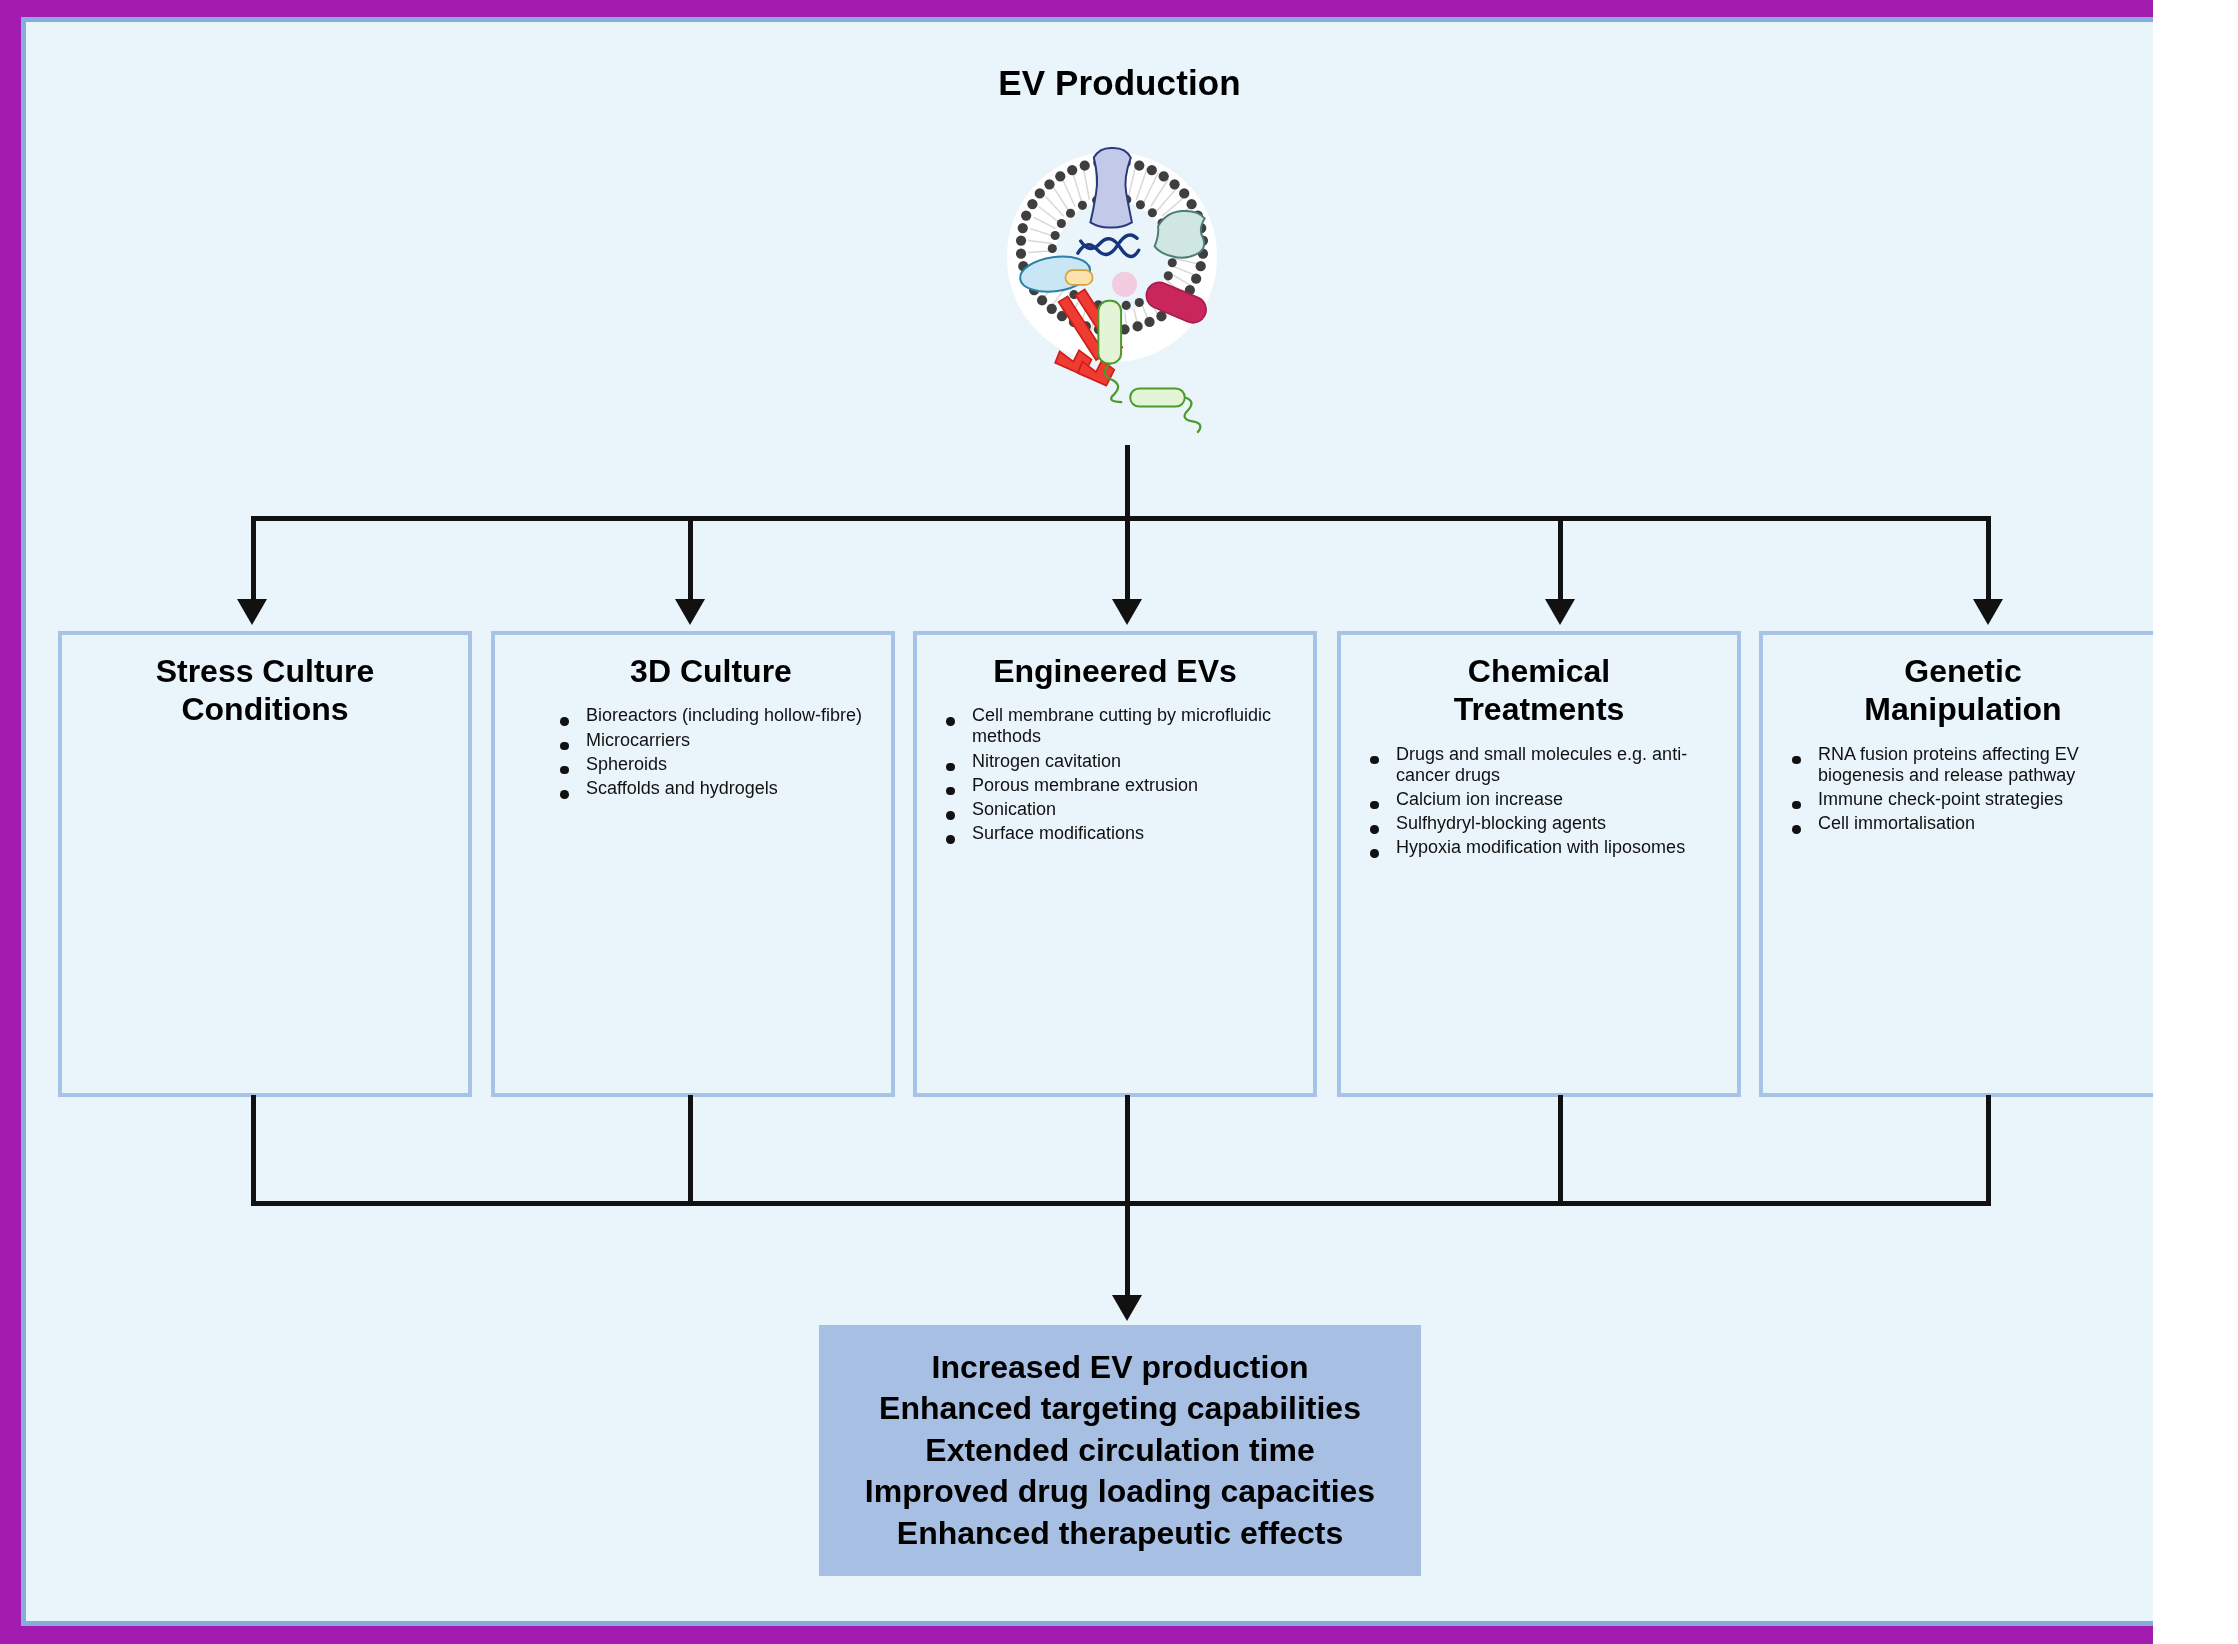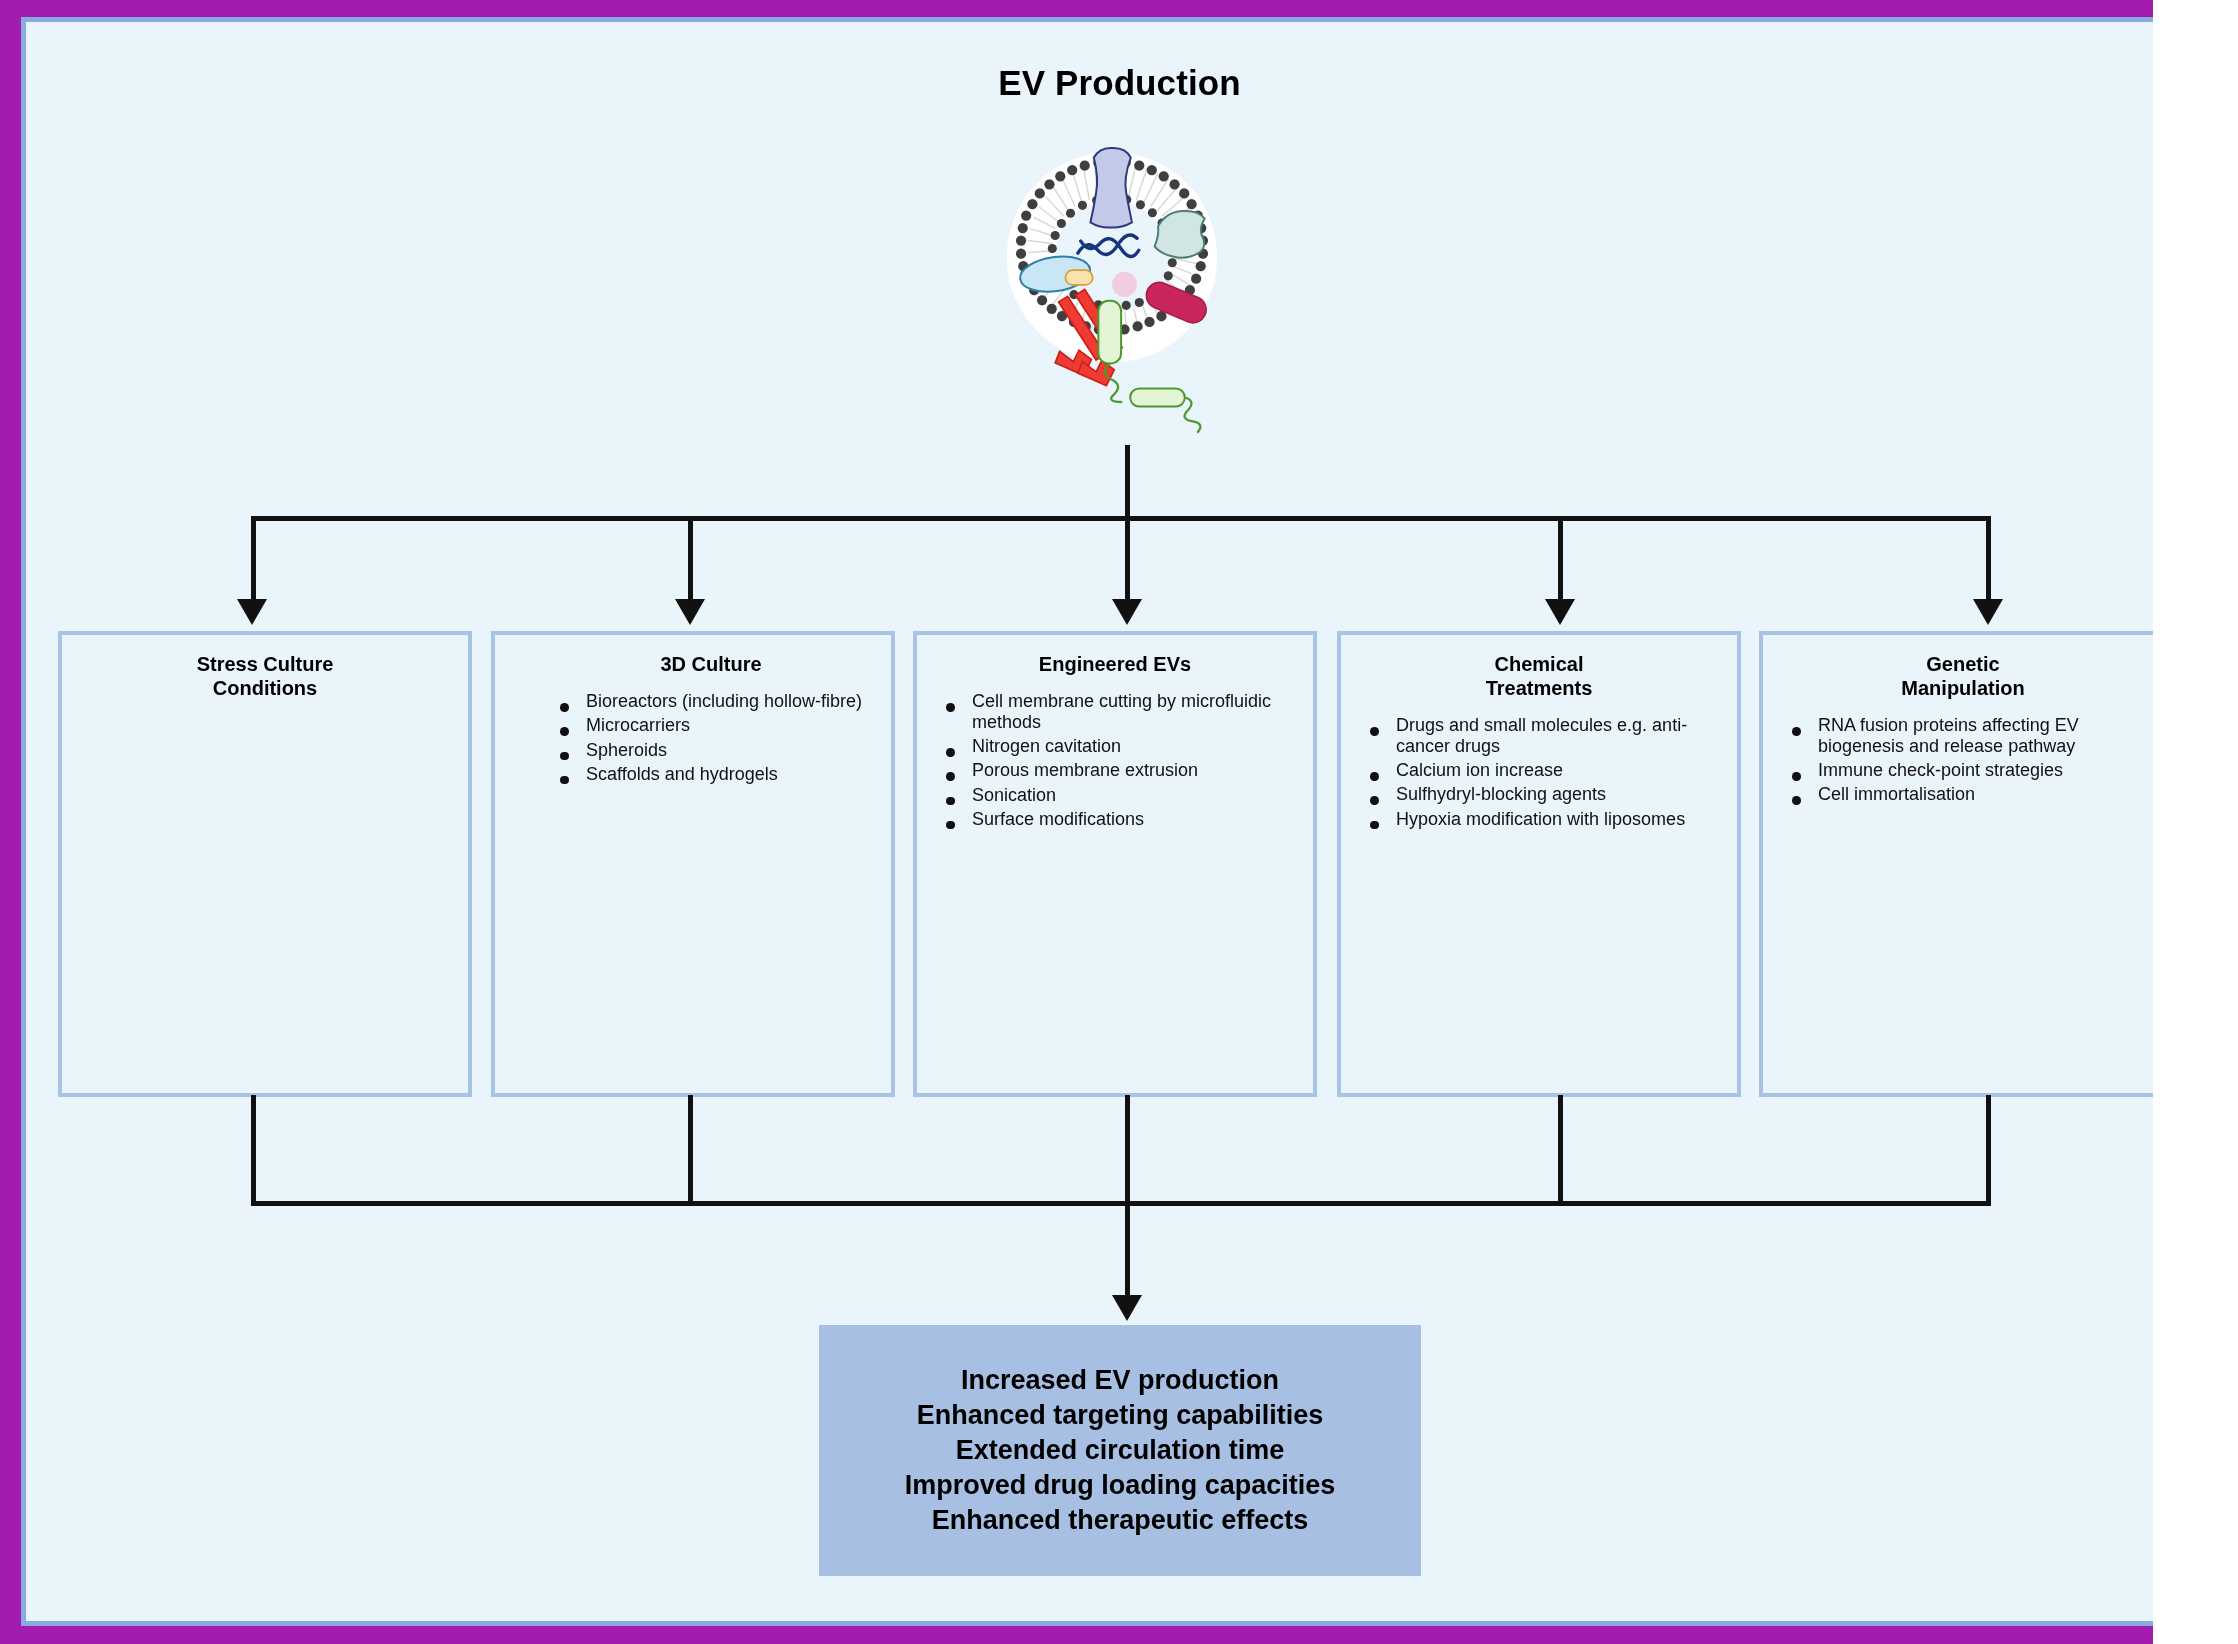--- a/index.html
+++ b/index.html
@@ -32,21 +32,21 @@
     border-top:26px solid #111111;
   }
 
   
   .cat-box{
     position:absolute;top:631px;height:466px;
     background:#e9f4fb;border:4px solid #a7c3e8;box-sizing:border-box;
     padding:0;
   }
   .cat-title{
-    margin:17px 10.2px 0 10.2px;text-align:center;font-size:20px;font-weight:bold;
+    margin:17px 10.2px 0 10.2px;text-align:center;font-size:32px;font-weight:bold;
     color:#000;line-height:1.20;white-space:pre-line;
   }
   .cat-list{
     margin:15px 0 0 0;padding:0 15px 0 55px;list-style:none;
   }
   .cat-list li{
     position:relative;font-size:18px;line-height:1.16;color:#111;
     margin-bottom:3.4px;
   }
   .cat-list li::before{
@@ -54,21 +54,21 @@
     width:8.5px;height:8.5px;border-radius:50%;background:#111;
   }
 
   
   #outcome-box{
     position:absolute;left:819px;top:1325px;width:602px;height:251px;
     background:#a7bfe2;
     display:flex;flex-direction:column;align-items:center;justify-content:center;
   }
   #outcome-box .out-line{
-    font-size:27px;font-weight:bold;color:#000;line-height:1.30;text-align:center;
+    font-size:32px;font-weight:bold;color:#000;line-height:1.30;text-align:center;
   }
 </style>
 </head>
 <body>
 
 <div id="stage">
 
   <div id="frame"></div>
 
   <div id="header-title">EV Production</div>

